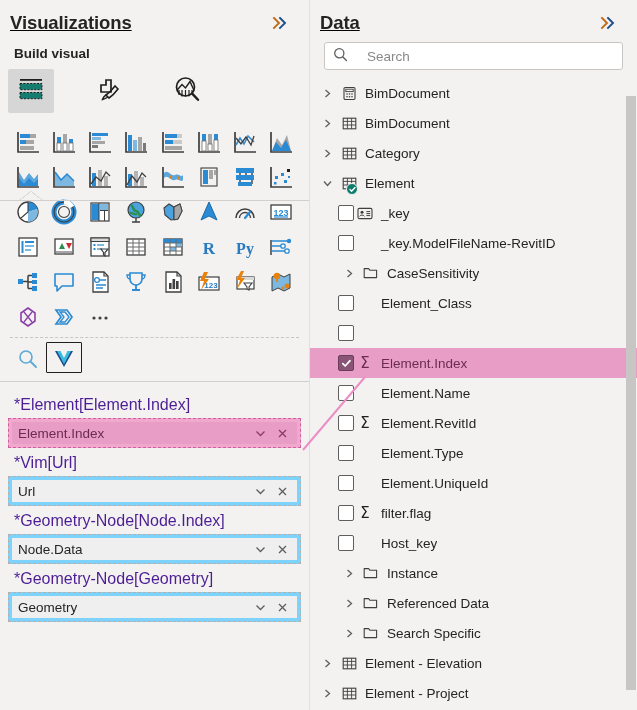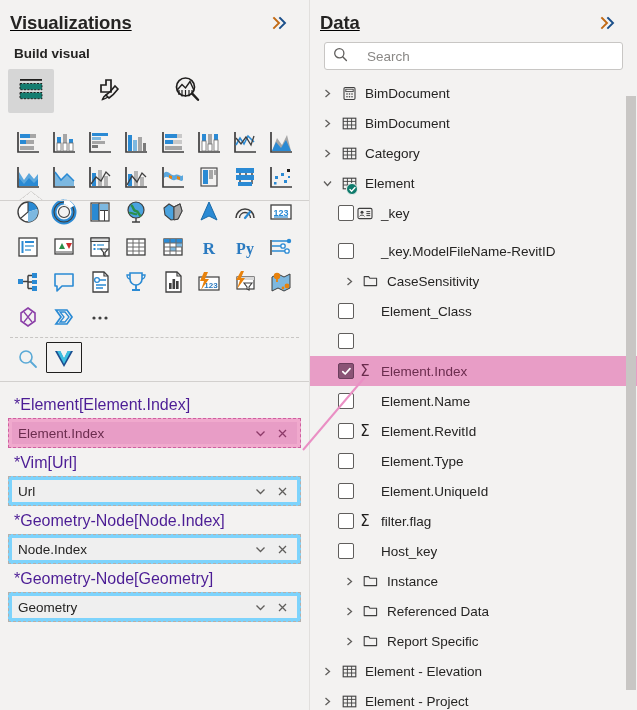--- a/index.html
+++ b/index.html
@@ -677,21 +677,21 @@
             <svg width="13" height="13" viewBox="0 0 13 13">
                 <path d="M3 3 L10 10 M10 3 L3 10" stroke="#605e5c" stroke-width="1.3"></path>
               </svg>
           </span>
         </div>
       </div>
 
       <div class="well-label">*Geometry-Node[Node.Index]</div>
       <div class="well-box">
         <div class="well-inner">
-          <span class="well-text">Node.Index</span>
+          <span class="well-text">Node.Data</span>
           <span class="well-ctrl">
             <svg width="13" height="13" viewBox="0 0 13 13">
                 <path d="M2.5 4.5 L6.5 8.5 L10.5 4.5" fill="none" stroke="#605e5c" stroke-width="1.3"></path>
               </svg>
           </span>
           <span class="well-ctrl">
             <svg width="13" height="13" viewBox="0 0 13 13">
                 <path d="M3 3 L10 10 M10 3 L3 10" stroke="#605e5c" stroke-width="1.3"></path>
               </svg>
           </span>
@@ -815,21 +815,21 @@
           <span class="tree-ico">
             <svg width="16" height="13" viewBox="0 0 16 13">
               <rect x="1" y="1.4" width="14" height="10.2" rx="1.4" fill="none" stroke="#3f3f3f" stroke-width="1.1"></rect>
               <circle cx="5" cy="5.2" r="1.5" fill="#3f3f3f"></circle>
               <path d="M2.6 9.4 C3.2 7.6 6.8 7.6 7.4 9.4" fill="none" stroke="#3f3f3f" stroke-width="1"></path>
               <path d="M9.4 4.6 L13.2 4.6 M9.4 6.6 L13.2 6.6 M9.4 8.6 L13.2 8.6" stroke="#3f3f3f" stroke-width="1"></path>
             </svg>
           </span>
           <span class="tree-text">_key</span>
         </div>
-        <div class="tree-row" style="padding-left: 28px; margin-top: 8px;">
+        <div class="tree-row" style="padding-left: 28px;">
           <span class="chk"></span>
           <span class="spacer22"></span>
           <span class="tree-text">_key.ModelFileName-RevitID</span>
         </div>
         <div class="tree-row" style="padding-left: 28px;">
           <span class="twisty">
             <svg width="11" height="11" viewBox="0 0 11 11">
               <path d="M3.5 2 L7.5 5.5 L3.5 9" fill="none" stroke="#605e5c" stroke-width="1.3"></path>
             </svg>
           </span>
@@ -918,21 +918,21 @@
           <span class="twisty">
             <svg width="11" height="11" viewBox="0 0 11 11">
               <path d="M3.5 2 L7.5 5.5 L3.5 9" fill="none" stroke="#605e5c" stroke-width="1.3"></path>
             </svg>
           </span>
           <span class="tree-ico">
             <svg width="16" height="14" viewBox="0 0 16 14">
               <path d="M1.2 11.6 L1.2 2.6 L5.6 2.6 L7 4.3 L13.6 4.3 L13.6 11.6 Z" fill="none" stroke="#3f3f3f" stroke-width="1.1" stroke-linejoin="round"></path>
             </svg>
           </span>
-          <span class="tree-text">Report Specific</span>
+          <span class="tree-text">Search Specific</span>
         </div>
         <div class="tree-row" style="padding-left: 6px;">
           <span class="twisty">
             <svg width="11" height="11" viewBox="0 0 11 11">
               <path d="M3.5 2 L7.5 5.5 L3.5 9" fill="none" stroke="#605e5c" stroke-width="1.3"></path>
             </svg>
           </span>
           <span class="tree-ico">
             <svg width="15" height="15" viewBox="0 0 15 15">
               <rect x="1.2" y="2.2" width="12.6" height="10.6" fill="none" stroke="#3f3f3f" stroke-width="1.1"></rect>

